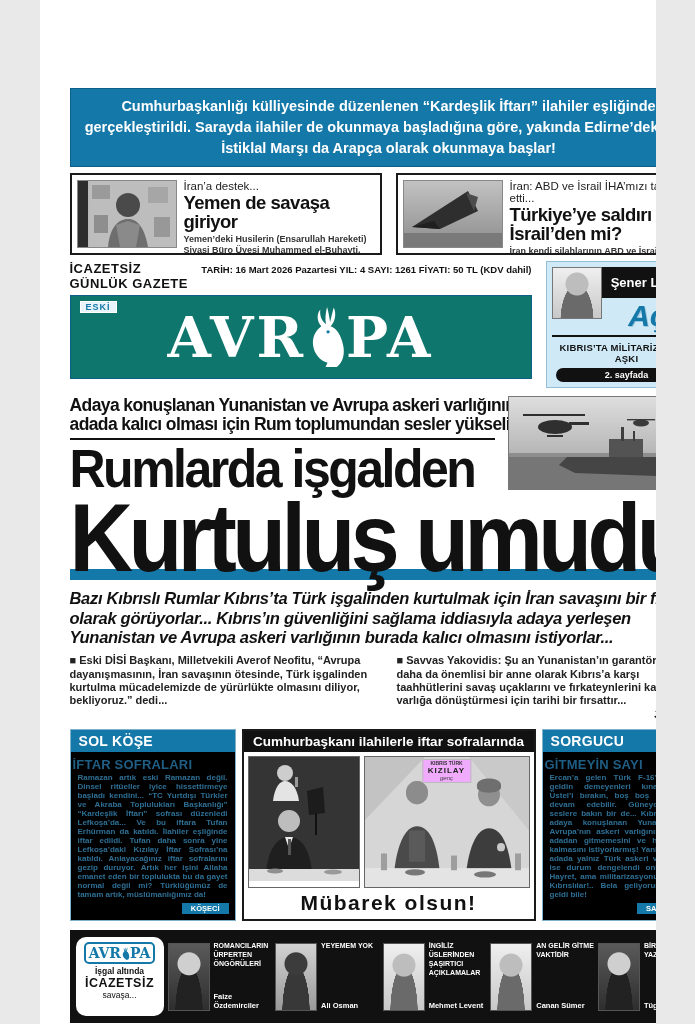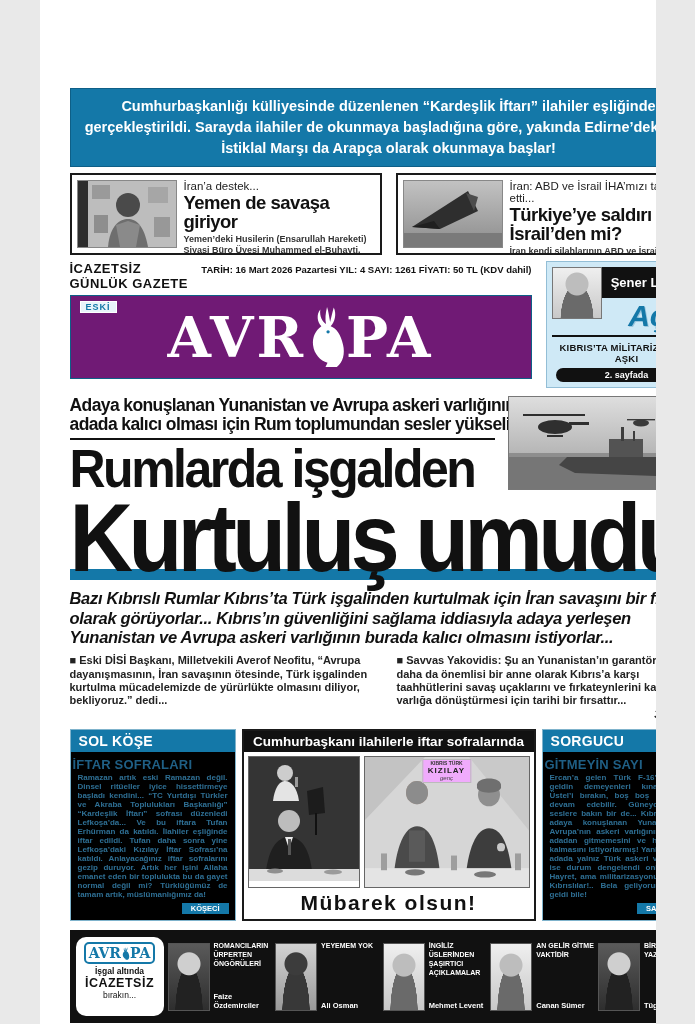--- a/index.html
+++ b/index.html
@@ -28,21 +28,21 @@
   .news-body { font-size:9px; font-weight:bold; color:#333; line-height:1.18; }
   .page-ref { font-style:italic; font-weight:bold; }
 
   
   .mast-row { margin-top:6px; display:flex; }
   .mast-left { width:462px; }
   .info-line { display:flex; align-items:baseline; }
   .tagline { font-size:13px; font-weight:bold; letter-spacing:0.5px; }
   .dateline { font-size:9.5px; font-weight:bold; margin-left:10px; white-space:nowrap; }
   .logo-box {
-    margin-top:4px; height:84px; background:#701a75; border:1px solid #0e5f87;
+    margin-top:4px; height:84px; background:#0f766e; border:1px solid #0e5f87;
     position:relative; display:flex; align-items:center; justify-content:center;
   }
   .eski-badge {
     position:absolute; top:5px; left:9px; background:#e8f4fa; color:#1478a8;
     border:1px solid #fff; font-size:9px; font-weight:bold; padding:0 5px; letter-spacing:1px;
   }
   .logo-text {
     font-family:"DejaVu Serif", serif; font-weight:bold; color:#fff;
     font-size:56px; line-height:1; letter-spacing:3px; display:flex; align-items:center;
   }
@@ -348,21 +348,21 @@
       <div class="logo-card">
         <span class="logo-card-logo">
           <span>AVR</span>
           <svg class="rabbit" viewBox="0 0 40 60">
             <path fill="#1478a8" d="M21 1 C19.5 7 19 13 20 17.5 C16.5 15.5 13.5 10 14.5 3.5 C10.5 8 11.5 16 15.5 19.5 C10 23.5 6.5 30 7.5 38 C8.5 46.5 14.5 53 21.5 55 L19.5 59 L30.5 59 C36.5 54.5 38.5 46 36.5 37.5 C34.5 27.5 30 21.5 24.5 19.5 C28.5 15.5 30.5 8 27.5 1.5 C26 7 25 11.5 24 15.5 C23 10.5 22.5 5.5 21 1 Z"></path>
           </svg>
           <span>PA</span>
         </span>
         <div class="lc1">İşgal altında</div>
         <div class="lc2">İCAZETSİZ</div>
-        <div class="lc3">bırakın...</div>
+        <div class="lc3">savaşa...</div>
       </div>
 
       <div class="author-cell">
         <div class="author-photo portrait dark"></div>
         <div class="author-text">
           <div class="author-title">ROMANCILARIN ÜRPERTEN ÖNGÖRÜLERİ</div>
           <div class="author-name">Faize Özdemirciler</div>
         </div>
       </div>
       <div class="author-cell">

